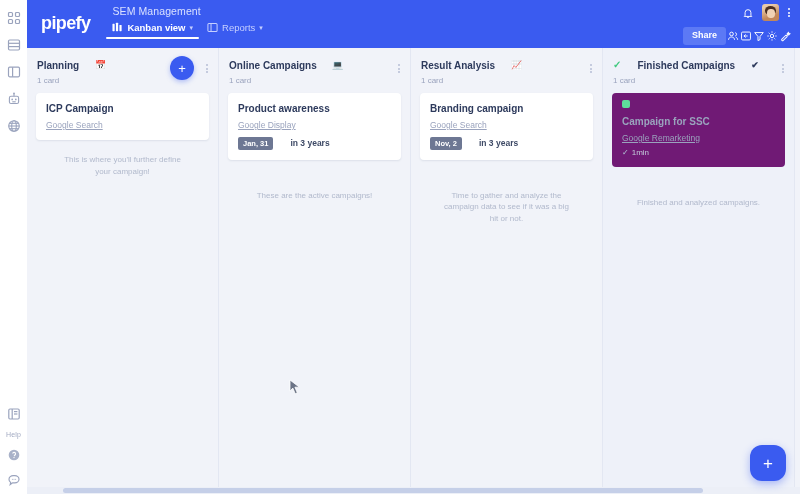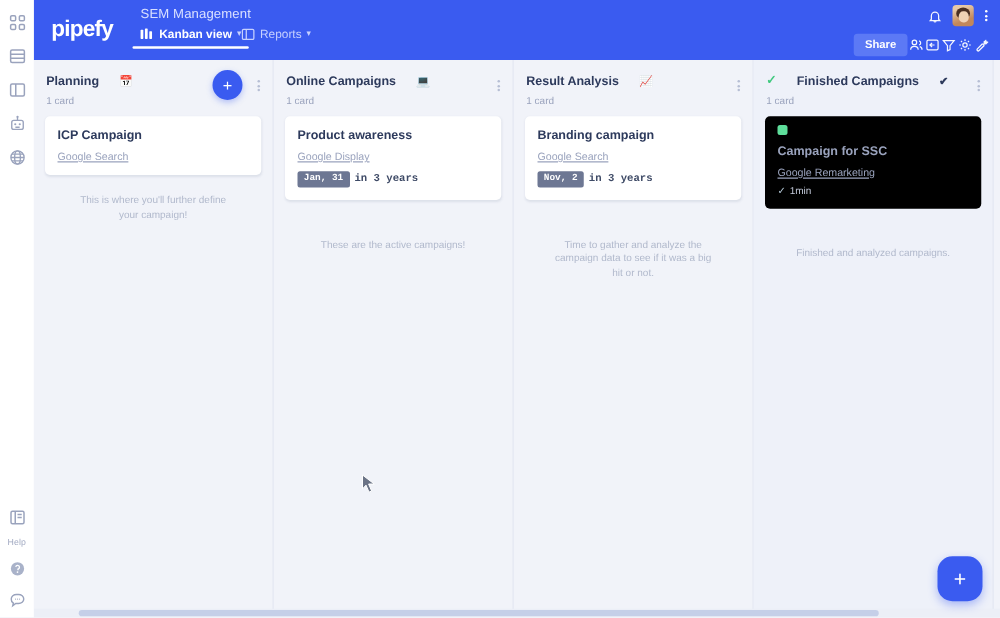--- a/index.html
+++ b/index.html
@@ -36,21 +36,21 @@
   .hdr {
     background: #3a5bf0; height: 48px; flex: 0 0 48px;
     display: flex; align-items: flex-start; position: relative; padding: 0 9px 0 14px;
   }
   .brand {
     color: #fff; font-size: 18px; font-weight: 700; letter-spacing: -.6px;
     margin-top: 13px; margin-right: 22px; user-select: none;
   }
   .hdr-left { display: flex; flex-direction: column; margin-top: 5px; }
   .pipe-title { color: #d9e0ff; font-size: 10.5px; margin-bottom: 5px; letter-spacing: .1px; }
-  .tabs { display: flex; align-items: center; }
+  .tabs { display: flex; align-items: center; gap: 14px; }
   .tab {
     display: flex; align-items: center; gap: 4px; cursor: pointer;
     font-size: 9.5px; padding-bottom: 6px; position: relative; white-space: nowrap;
   }
   .tab .t-lbl { color: #c6d0ff; }
   .tab.active .t-lbl { color: #ffffff; font-weight: 700; }
   .tab.active::after {
     content: ""; position: absolute; left: -6px; right: -6px; bottom: 0;
     height: 2px; background: #ffffff; border-radius: 2px;
   }
@@ -113,26 +113,26 @@
     border-radius: 50%; background: #3a5bf0; color: #fff; display: flex;
     align-items: center; justify-content: center; font-size: 13px; cursor: pointer;
     box-shadow: 0 2px 5px rgba(58,91,240,.35); line-height: 1;
   }
 
   .col-body { padding: 0 9px; }
   .card {
     background: #ffffff; border-radius: 4px; padding: 9px 10px 10px;
     box-shadow: 0 1px 2px rgba(40,54,95,.10); cursor: pointer;
   }
-  .card.muted { background: #000000; box-shadow: none; padding-top: 7px; }
+  .card.muted { background: #701a75; box-shadow: none; padding-top: 7px; }
   .card-dot { width: 8px; height: 8px; border-radius: 2px; background: #5ede9b; margin-bottom: 7px; }
   .card-title { font-size: 10px; font-weight: 700; color: #2d3a5c; line-height: 1.3; }
   .card.muted .card-title { color: #9aa3bd; font-weight: 700; }
   .card-sub { font-size: 8.5px; color: #9aa3bd; margin-top: 5px; text-decoration: underline; }
-  .card-meta { display: flex; align-items: center; gap: 4px; margin-top: 7px; font-family: Liberation Mono, monospace; }
+  .card-meta { display: flex; align-items: center; gap: 17px; margin-top: 7px; }
   .date-badge {
     background: #6d7793; color: #ffffff; font-size: 7.5px; font-weight: 700;
     padding: 2.5px 5px; border-radius: 2px; line-height: 1;
   }
   .rel-time { font-size: 8.5px; color: #4a5madows; color: #3e4a66; font-weight: 700; }
   .done-meta { display: flex; align-items: center; gap: 3px; margin-top: 5px; font-size: 8px; color: #c3cada; }
   .done-meta .ck { color: #b4c9d8; font-size: 8px; }
 
   .col-hint {
     font-size: 8px; color: #b1b9cc; text-align: center; line-height: 1.45;

